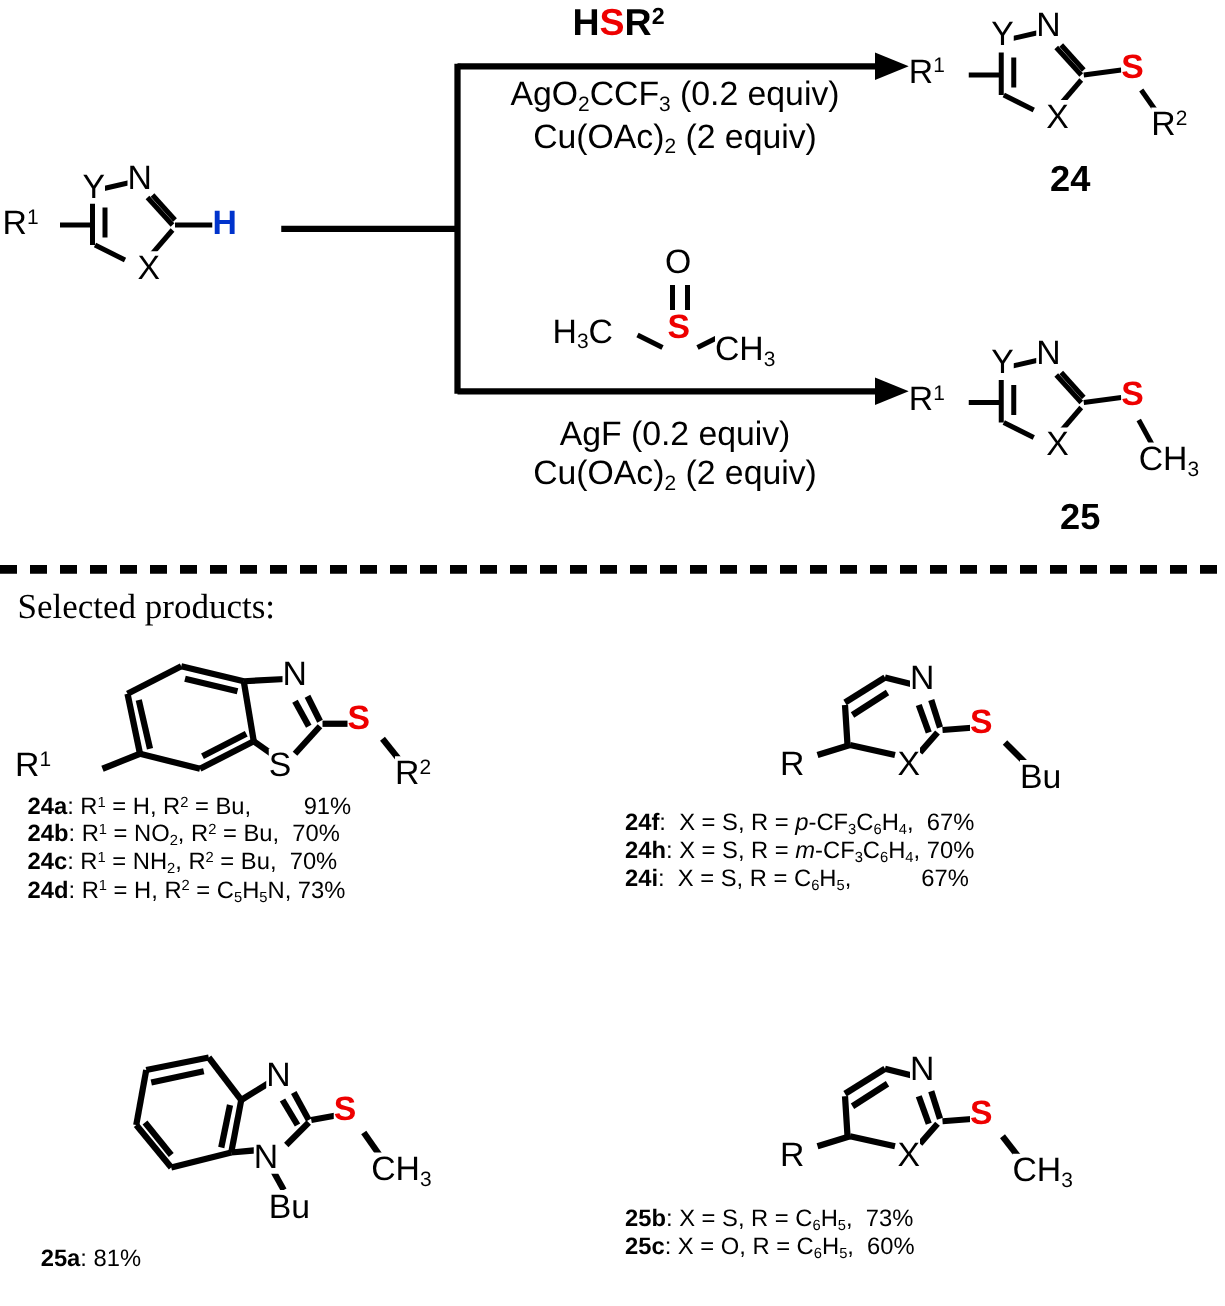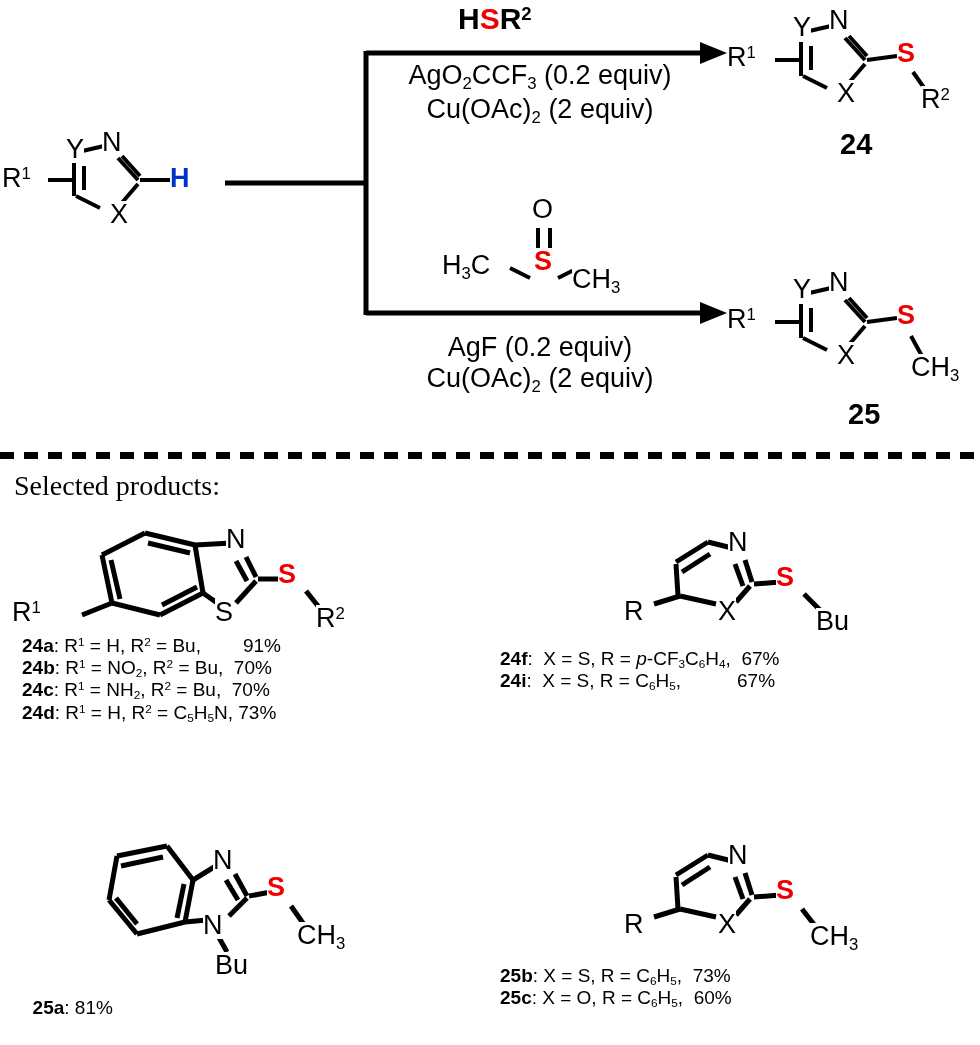--- a/index.html
+++ b/index.html
@@ -182,20 +182,21 @@
   </svg>
   <div class="abs atom" style="left:-16px;top:78px;">R</div>
   <div class="abs atom" style="left:88px;top:9px;">N</div>
   <div class="abs atom" style="left:78px;top:78px;">X</div>
   <div class="abs atom red" style="left:136px;top:44px;font-weight:bold;">S</div>
   <div class="abs atom" style="left:176px;top:88px;">Bu</div>
 </div>
 
 <div class="abs" style="left:500px;top:648px;">
   <div class="entry"><span class="bold">24f</span>:&nbsp; X = S, R = <span class="ital">p</span>-CF<sub>3</sub>C<sub>6</sub>H<sub>4</sub>,&nbsp; 67%</div>
+  <div class="entry"><span class="bold">24h</span>: X = S, R = <span class="ital">m</span>-CF<sub>3</sub>C<sub>6</sub>H<sub>4</sub>, 70%</div>
   <div class="entry"><span class="bold">24i</span>:&nbsp; X = S, R = C<sub>6</sub>H<sub>5</sub>,<span style="display:inline-block;width:56px;"></span>67%</div>
 </div>
 
 <div class="abs" style="left:75px;top:830px;width:330px;height:145px;">
   <svg width="330" height="145" viewBox="0 0 330 145">
     <line x1="42" y1="26" x2="92" y2="16" stroke="#000" stroke-width="5"></line>
     <line x1="46" y1="36" x2="88" y2="27" stroke="#000" stroke-width="5"></line>
     <line x1="92" y1="16" x2="118" y2="50" stroke="#000" stroke-width="5"></line>
     <line x1="118" y1="50" x2="110" y2="92" stroke="#000" stroke-width="5"></line>
     <line x1="109" y1="54" x2="102" y2="88" stroke="#000" stroke-width="5"></line>

